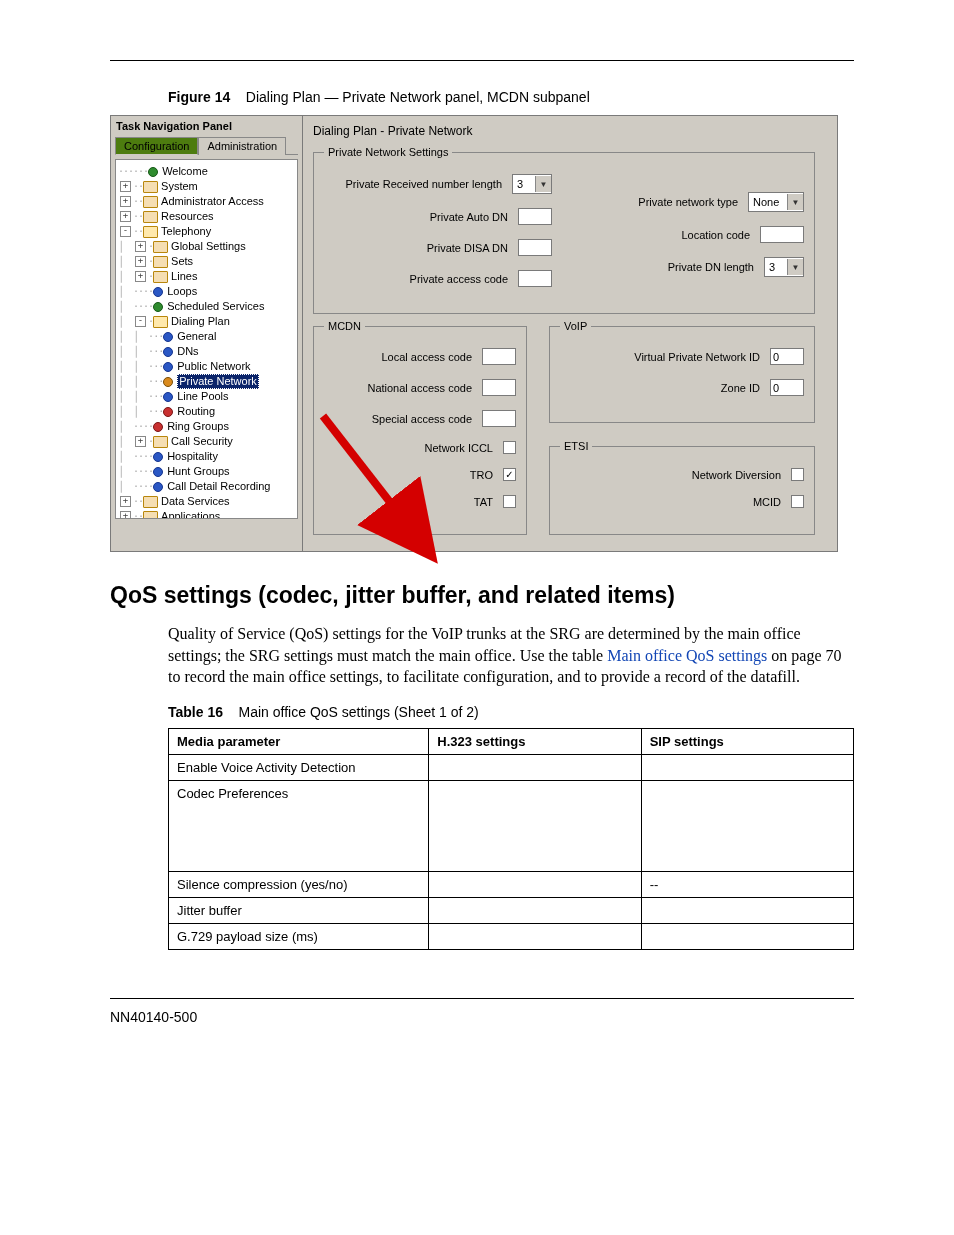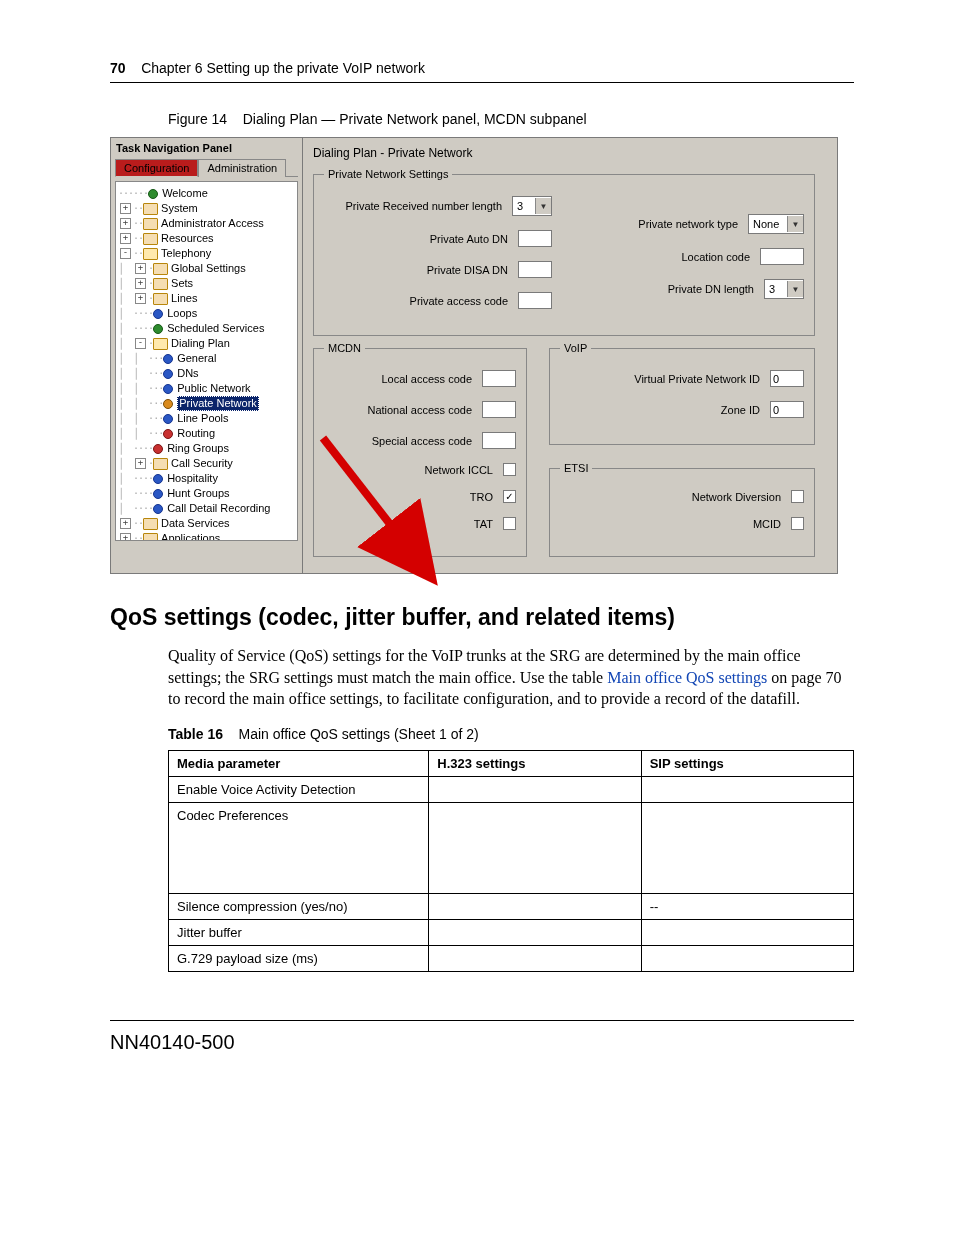--- a/index.html
+++ b/index.html
@@ -22,21 +22,21 @@
   .rule {
     border: 0;
     border-top: 1px solid #000;
     margin: 0 0 28px 0;
   }
   .caption {
     font-family: Arial, Helvetica, sans-serif;
     font-size: 14px;
     margin-bottom: 10px;
   }
-  .caption .lead { font-weight: normal; }
+  .caption .lead { font-weight: bold; }
   
   .shot {
     width: 726px;
     border: 1px solid #7a7a7a;
     background: #cfcbc3;
     font-family: "MS Sans Serif", Tahoma, Arial, sans-serif;
     font-size: 11px;
     color: #000;
     display: flex;
     margin-bottom: 30px;
@@ -62,21 +62,21 @@
   }
   .tab {
     padding: 2px 8px;
     border: 1px solid #888;
     border-bottom: none;
     background: #cfcbc3;
     font-size: 11px;
     position: relative;
     top: 1px;
   }
-  .tab.active { background: #b91c1c; border-bottom: 1px solid #cfcbc3; }
+  .tab.active { background: #4d7c0f; border-bottom: 1px solid #cfcbc3; }
   .tree {
     background: #fff;
     border: 1px solid #888;
     padding: 4px 2px;
     height: 350px;
     overflow: hidden;
     font-size: 11px;
   }
   .tree-row {
     white-space: nowrap;
@@ -227,36 +227,32 @@
   }
   table.qos th, table.qos td {
     border: 1px solid #000;
     padding: 5px 8px;
     text-align: left;
     vertical-align: top;
   }
   table.qos th { font-weight: bold; }
   .footer {
     font-family: Arial, Helvetica, sans-serif;
-    font-size: 20px;
+    font-size: 14px;
     margin-top: 48px;
     border-top: 1px solid #000;
     padding-top: 10px;
   }
   .tall-row td { height: 80px; }
 </style>
 </head>
 <body>
 
 <div class="page">
 
-  <div class="header-line">
-    <span class="pgnum">70</span>&nbsp;&nbsp;&nbsp;
-    <span>Chapter 6  Setting up the private VoIP network</span>
-  </div>
   <hr class="rule">
 
   <div class="caption" style="margin-left:58px">
     <span class="lead">Figure 14</span>&nbsp;&nbsp;&nbsp;
     <span>Dialing Plan — Private Network panel, MCDN subpanel</span>
   </div>
 
   <div class="shot">
 
     <div class="nav">

